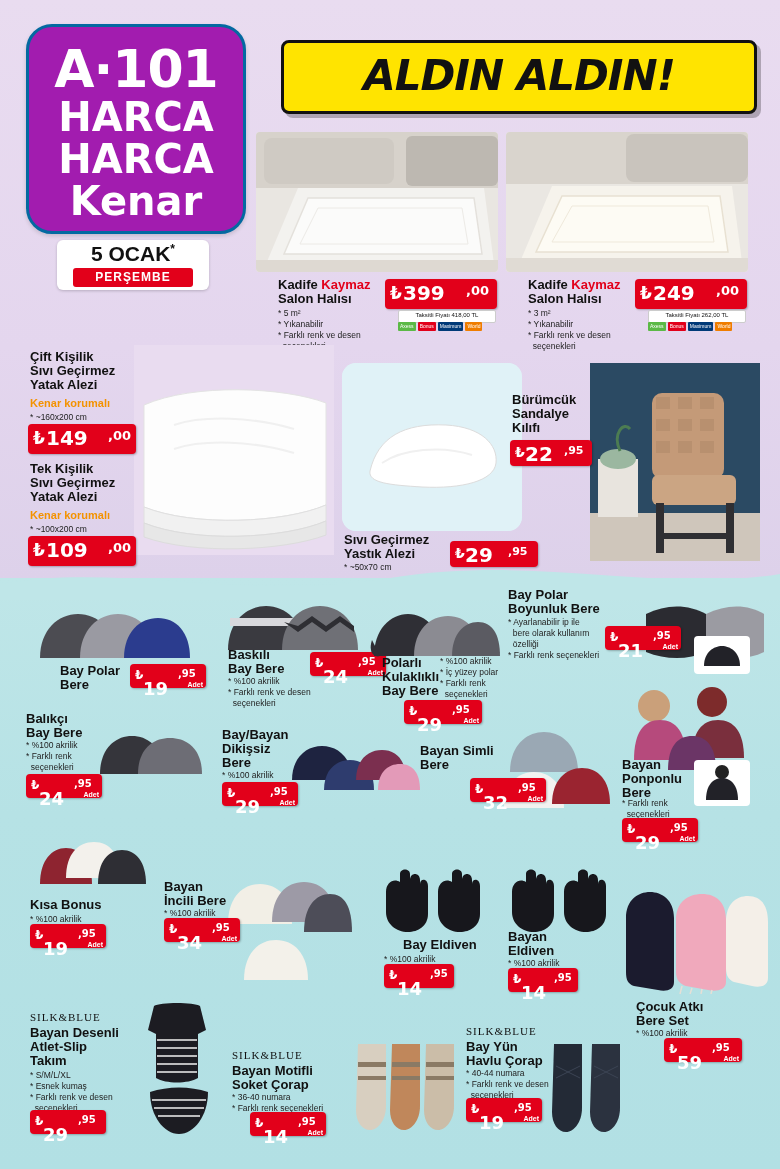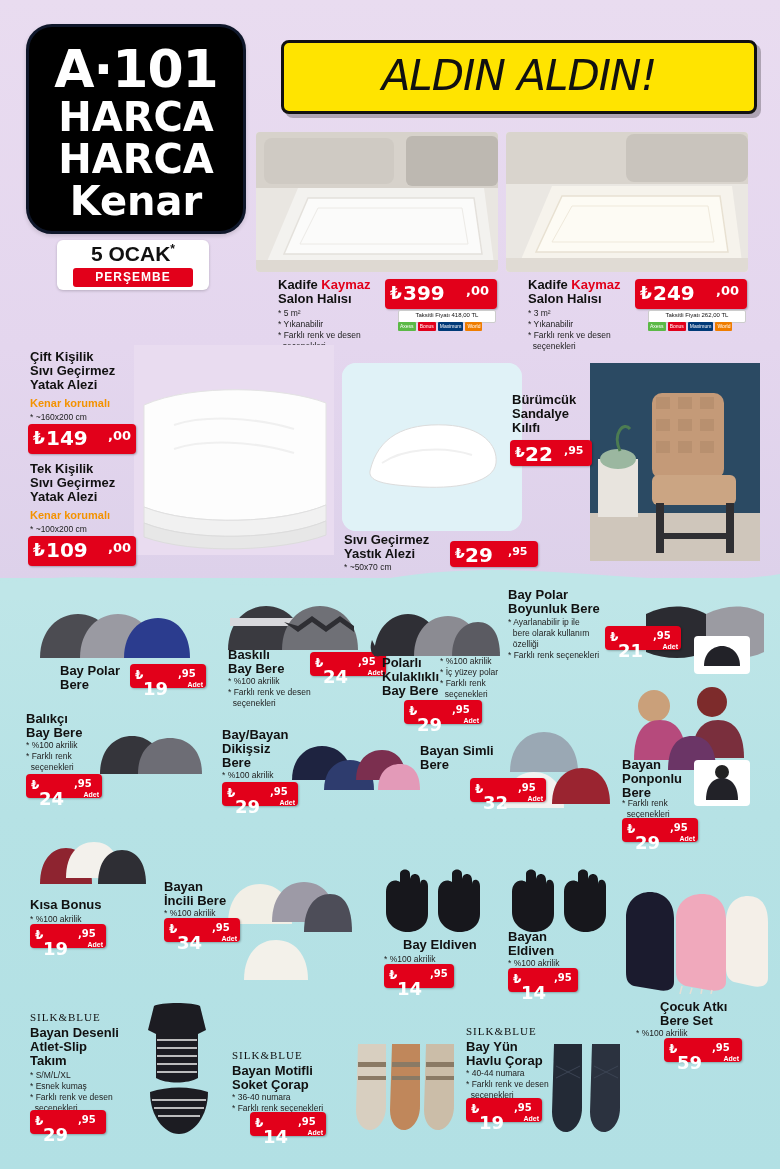--- a/index.html
+++ b/index.html
@@ -10,37 +10,37 @@
   }
   .page{position:absolute;inset:0;}
   
   .topband{position:absolute;left:0;top:0;width:780px;height:578px;
     background:linear-gradient(180deg,#e9dcf0 0%,#e4d6ee 60%,#ddd1ea 100%);}
   .bottomband{position:absolute;left:0;top:578px;width:780px;height:591px;
     background:linear-gradient(180deg,#bfe6e8 0%,#b6e2e5 40%,#b2e0e4 100%);}
   .wave{position:absolute;left:0;top:560px;width:780px;height:40px;}
   
   .logo-box{position:absolute;left:26px;top:24px;width:214px;height:204px;
-    background:#000000;border-radius:26px;border:3px solid #0f172a;box-shadow:0 2px 4px rgba(0,0,0,.15);}
+    background:#a21caf;border-radius:26px;border:3px solid #0369a1;box-shadow:0 2px 4px rgba(0,0,0,.15);}
   .logo-a101{position:absolute;left:0;top:12px;width:214px;text-align:center;
     font-size:52px;font-weight:bold;color:#fff;letter-spacing:-1px;font-family:"DejaVu Sans",sans-serif;}
   .logo-l1,.logo-l2,.logo-l3{position:absolute;left:0;width:214px;text-align:center;
     font-size:40px;font-weight:bold;color:#fff;line-height:1;font-family:"DejaVu Sans",sans-serif;}
   .logo-l1{top:70px;}
   .logo-l2{top:112px;}
   .logo-l3{top:154px;}
   .date-box{position:absolute;left:57px;top:240px;width:152px;height:50px;background:#fff;border-radius:6px;box-shadow:0 1px 3px rgba(0,0,0,.2);}
   .date-main{position:absolute;left:0;top:2px;width:152px;text-align:center;font-size:21px;font-weight:bold;color:#111;}
   .date-sub{position:absolute;left:16px;top:28px;width:120px;height:19px;background:#e2001a;border-radius:3px;
     color:#fff;font-size:12px;font-weight:bold;text-align:center;line-height:19px;letter-spacing:1px;}
   .star{font-size:12px;vertical-align:super;}
   
   .aldin{position:absolute;left:281px;top:40px;width:470px;height:68px;background:#ffe400;border:3px solid #111;border-radius:8px;
     box-shadow:4px 4px 0 rgba(0,0,0,.25);}
-  .aldin span{position:absolute;left:0;top:8px;width:470px;text-align:center;font-size:42px;font-weight:normal;color:#111;
+  .aldin span{position:absolute;left:0;top:8px;width:470px;text-align:center;font-size:42px;font-weight:bold;color:#111;
     font-style:italic;letter-spacing:-1px;font-family:"DejaVu Sans",sans-serif;}
   
   .photo{position:absolute;overflow:hidden;}
   .ttl{position:absolute;font-size:13px;font-weight:bold;color:#111;line-height:14px;}
   .ttl .hl{color:#e2001a;}
   .spec{position:absolute;font-size:8.5px;color:#222;line-height:11px;}
   
   .price{position:absolute;background:#e2001a;border-radius:4px;color:#fff;box-shadow:1px 1px 2px rgba(0,0,0,.25);}
   .price .lr{position:absolute;left:5px;font-weight:bold;font-family:"DejaVu Sans",sans-serif;}
   .price .int{position:absolute;font-weight:bold;font-family:"DejaVu Sans",sans-serif;}
@@ -400,21 +400,21 @@
     <path d="M14,32 C14,14 26,6 38,6 C50,6 62,14 62,32 L62,96 C62,104 54,106 46,104 L22,100 C16,98 14,94 14,86 Z" fill="#1b1b2e"></path>
     <path d="M64,34 C64,16 76,8 90,8 C104,8 114,16 114,34 L114,96 C114,104 104,106 96,104 L74,100 C68,98 64,94 64,86 Z" fill="#f0a9bc"></path>
     <path d="M114,36 C114,18 124,10 136,10 C148,10 156,18 156,36 L156,92 C156,100 148,102 140,100 L122,96 C117,94 114,90 114,82 Z" fill="#f4efe8"></path>
     <g stroke="#e6dfd6" stroke-width="1.5">
       <line x1="70" y1="100" x2="68" y2="108"></line>
         <line x1="80" y1="102" x2="78" y2="108"></line>
       <line x1="90" y1="103" x2="89" y2="108"></line>
         <line x1="100" y1="104" x2="99" y2="108"></line>
     </g>
   </svg>
-  <div class="ttl" style="left:636px;top:1000px;margin-left:24px;">Çocuk Atkı<br>Bere Set</div>
+  <div class="ttl" style="left:636px;top:1000px;">Çocuk Atkı<br>Bere Set</div>
   <div class="spec" style="left:636px;top:1028px;">* %100 akrilik</div>
   <div class="price p-sm" style="left:664px;top:1038px;width:78px;">
     <span class="lr">₺</span>
     <span class="int">59</span>
     <span class="dec" style="left:48px;">,95</span>
     <span class="adet">Adet</span>
   </div>
 
   <svg style="position:absolute;left:124px;top:1000px;" width="106" height="140">
     <path d="M30,6 C36,2 70,2 76,6 L82,30 L74,34 L74,78 C64,84 42,84 32,78 L32,34 L24,30 Z" fill="#1c1c22"></path>

